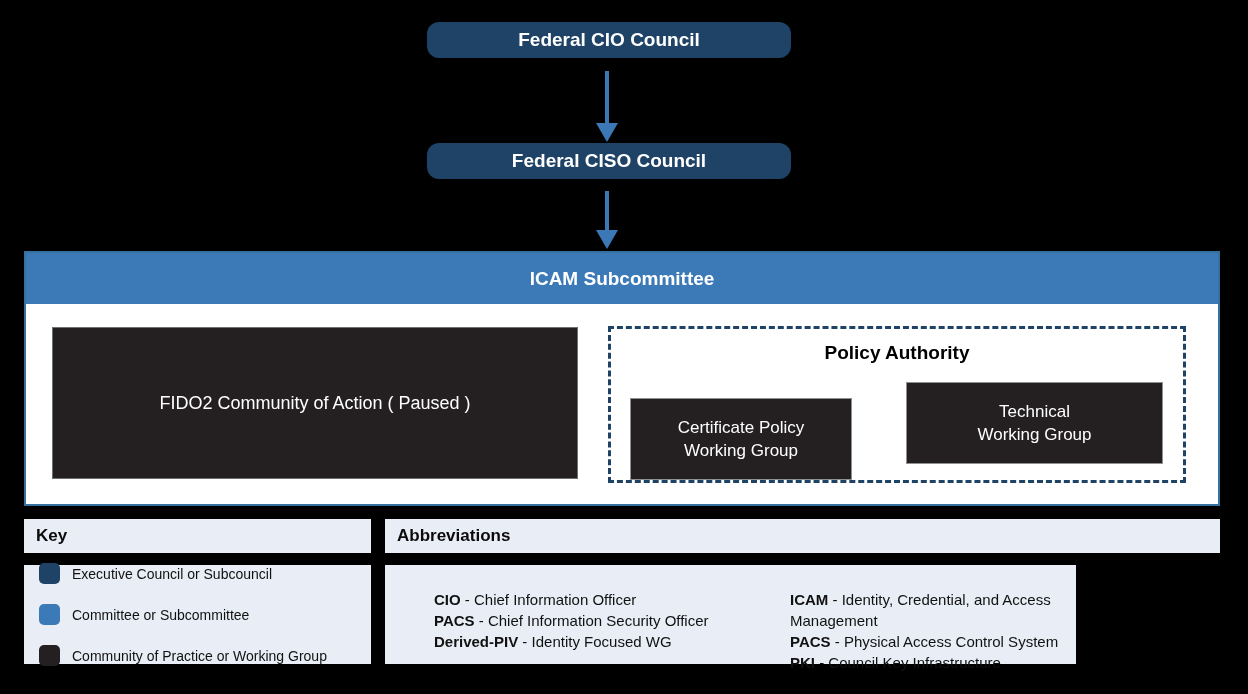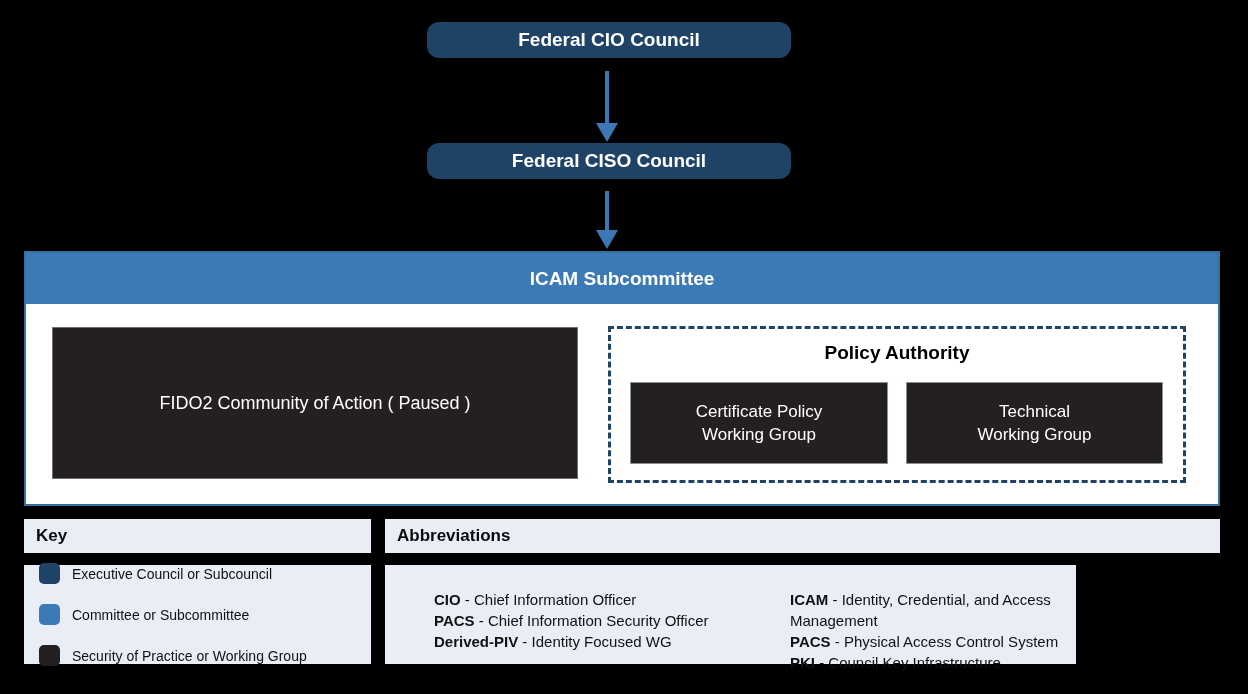--- a/index.html
+++ b/index.html
@@ -51,21 +51,21 @@
   }
   .policy-title {
     text-align:center; font-weight:bold; font-size:19px; color:#000000;
     margin-top:13px;
   }
   .wg {
     position:absolute; top:53px; height:82px;
     border:1px solid #8E9093; font-size:17px; line-height:23px;
     white-space:pre-line;
   }
-  #wg-cert { left:19px;  width:258px; }
+  #wg-cert { left:19px;  width:222px;margin-top:16px; }
   #wg-tech { left:295px; width:257px; }
   
   .bar {
     position:absolute; top:519px; height:34px; background:#E9EEF6;
     display:flex; align-items:center; padding-left:12px; box-sizing:border-box;
     font-weight:bold; font-size:17px; color:#0b0b0b;
   }
   #key-bar  { left:24px;  width:347px; }
   #abbr-bar { left:385px; width:835px; }
   .panel {
@@ -136,21 +136,21 @@
     <div class="legend-row">
       <span class="swatch" style="background-color: rgb(31, 67, 102);"></span>
       <span>Executive Council or Subcouncil</span>
     </div>
     <div class="legend-row">
       <span class="swatch" style="background-color: rgb(59, 122, 182);"></span>
       <span>Committee or Subcommittee</span>
     </div>
     <div class="legend-row">
       <span class="swatch" style="background-color: rgb(36, 31, 33);"></span>
-      <span>Security of Practice or Working Group</span>
+      <span>Community of Practice or Working Group</span>
     </div>
   </div>
 
   <div class="bar" id="abbr-bar">
     <span>Abbreviations</span>
   </div>
 
   <div class="panel" id="abbr-panel">
     <div class="abbr-col" id="abbr-col-1">
       <div class="abbr-line"><b>CIO</b><span> - Chief Information Officer</span></div>

